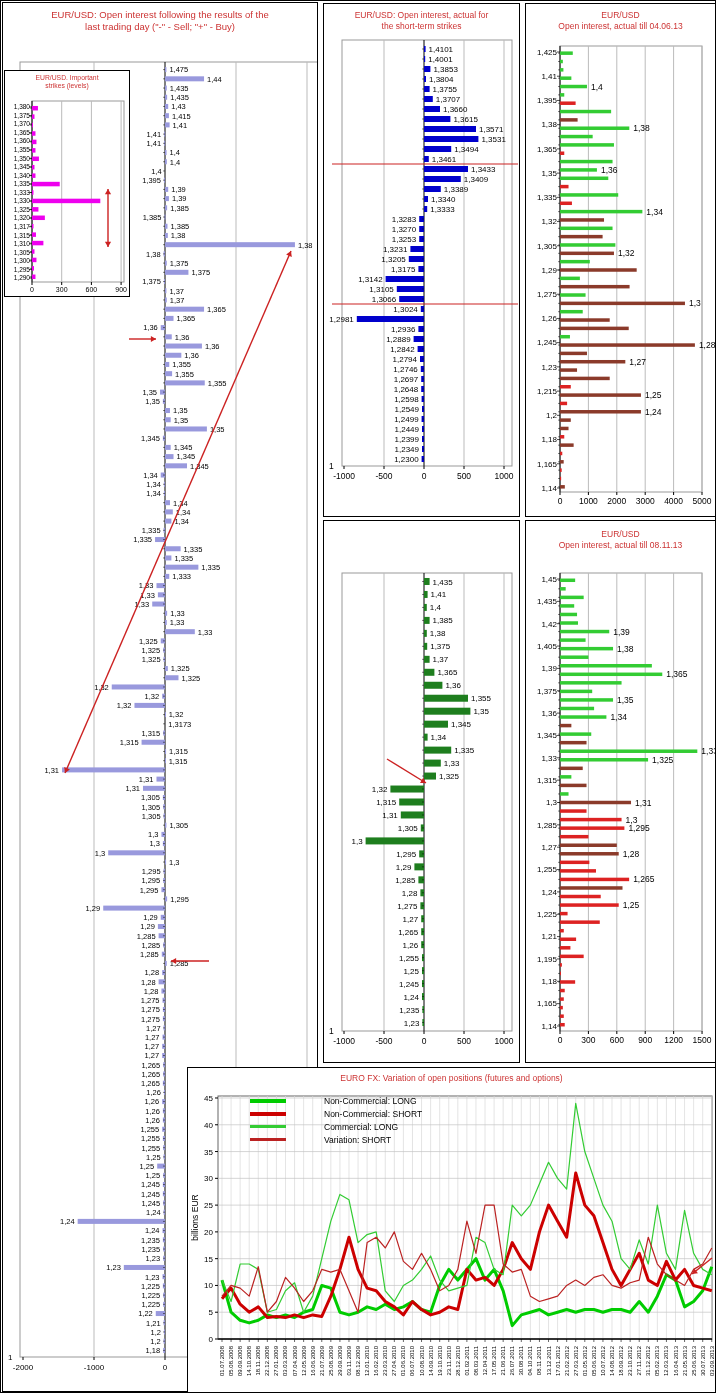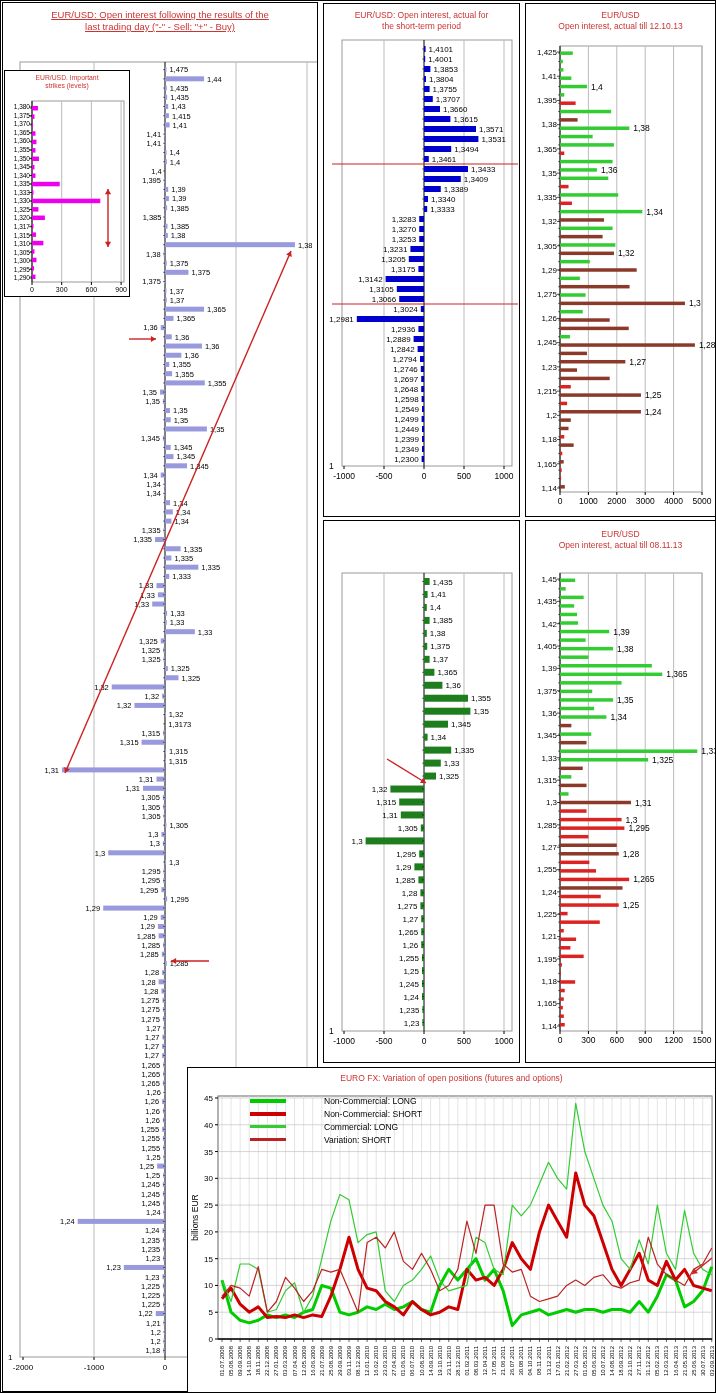--- a/index.html
+++ b/index.html
@@ -14,21 +14,21 @@
   .lg-row{display:flex;align-items:center;height:13px;}
   .lg-sw{display:inline-block;width:36px;margin-right:6px;}
   .lg-tx{font-size:8.5px;color:#000;padding-left:32px;}
 </style>
 </head>
 <body>
 
 <div class="canvas">
 
   <div class="panel" style="left:1px;top:1px;width:316px;height:1390px;">
-    <div class="ptitle" style="top: 6px; color: rgb(204, 51, 51); text-decoration: underline;">
+    <div class="ptitle" style="top: 6px; color: rgb(204, 51, 51);">
       <div>EUR/USD: Open interest following the results of the</div>
       <div>last trading day ("-" - Sell; "+" - Buy)</div>
     </div>
     <svg width="314" height="1388">
         <rect x="17" y="59" width="298" height="1295" fill="none" stroke="#999"></rect>
         <line x1="91" y1="59" x2="91" y2="1354" stroke="#BBBBBB"></line>
         <line x1="233" y1="59" x2="233" y2="1354" stroke="#BBBBBB"></line>
         <line x1="304" y1="59" x2="304" y2="1354" stroke="#BBBBBB"></line>
         <line x1="162" y1="59" x2="162" y2="1354" stroke="#000"></line>
         <rect x="162" y="64.10714285714286" width="1.42" height="5" fill="#9999DD"></rect>
@@ -571,21 +571,21 @@
           <line x1="103" y1="118" x2="103" y2="176" stroke="#CC2222" stroke-width="1.4"></line>
           <polygon points="103,176 99.90699176907121,170.8586674797863 106.09300823092879,170.8586674797863" fill="#CC2222"></polygon>
           <polygon points="103,118 106.09300823092879,123.14133252021368 99.90699176907121,123.14133252021368" fill="#CC2222"></polygon>
         </svg>
     </div>
   </div>
 
   <div class="panel" style="left:322px;top:2px;width:197px;height:514px;">
     <div class="ptitle small" style="top: 6px; color: rgb(204, 51, 51);">
       <div>EUR/USD: Open interest, actual for</div>
-      <div>the short-term period</div>
+      <div>the short-term strikes</div>
     </div>
     <svg width="195" height="512">
         <rect x="18" y="36" width="170" height="426" fill="none" stroke="#999"></rect>
         <line x1="60" y1="36" x2="60" y2="462" stroke="#BBBBBB"></line>
         <line x1="140" y1="36" x2="140" y2="462" stroke="#BBBBBB"></line>
         <line x1="180" y1="36" x2="180" y2="462" stroke="#BBBBBB"></line>
         <line x1="100" y1="36" x2="100" y2="462" stroke="#000"></line>
         <rect x="100" y="42" width="1.6" height="6" fill="#0000CC"></rect>
         <line x1="98" y1="45" x2="100" y2="45" stroke="#000" stroke-width="0.5"></line>
         <text x="104.6" y="48.04" font-size="8" text-anchor="start" fill="#000" font-family="&quot;Liberation Sans&quot;,sans-serif">1,4101</text>
@@ -852,21 +852,21 @@
         <text x="180" y="523" font-size="8.5" text-anchor="middle" fill="#000" font-family="&quot;Liberation Sans&quot;,sans-serif">1000</text>
         <text x="5" y="513" font-size="8.5" text-anchor="start" fill="#000" font-family="&quot;Liberation Sans&quot;,sans-serif">1</text>
         <line x1="63" y1="238" x2="102" y2="262" stroke="#CC2222" stroke-width="1.4"></line>
         <polygon points="102,262 96.00030374882812,261.9396270451778 99.24237905160486,256.67125467816555" fill="#CC2222"></polygon>
       </svg>
   </div>
 
   <div class="panel" style="left:524px;top:2px;width:191px;height:514px;">
     <div class="ptitle small" style="top: 6px; color: rgb(204, 51, 51);">
       <div>EUR/USD</div>
-      <div>Open interest, actual till 12.10.13</div>
+      <div>Open interest, actual till 04.06.13</div>
     </div>
     <svg width="189" height="512">
         <rect x="34" y="42" width="142" height="446" fill="none" stroke="#999"></rect>
         <line x1="62.400000000000006" y1="42" x2="62.400000000000006" y2="488" stroke="#BBBBBB"></line>
         <line x1="90.80000000000001" y1="42" x2="90.80000000000001" y2="488" stroke="#BBBBBB"></line>
         <line x1="119.2" y1="42" x2="119.2" y2="488" stroke="#BBBBBB"></line>
         <line x1="147.60000000000002" y1="42" x2="147.60000000000002" y2="488" stroke="#BBBBBB"></line>
         <line x1="176" y1="42" x2="176" y2="488" stroke="#BBBBBB"></line>
         <line x1="34" y1="42" x2="34" y2="488" stroke="#000"></line>
         <rect x="34" y="47.41981132075472" width="12.780000000000001" height="3.5" fill="#33CC33"></rect>

